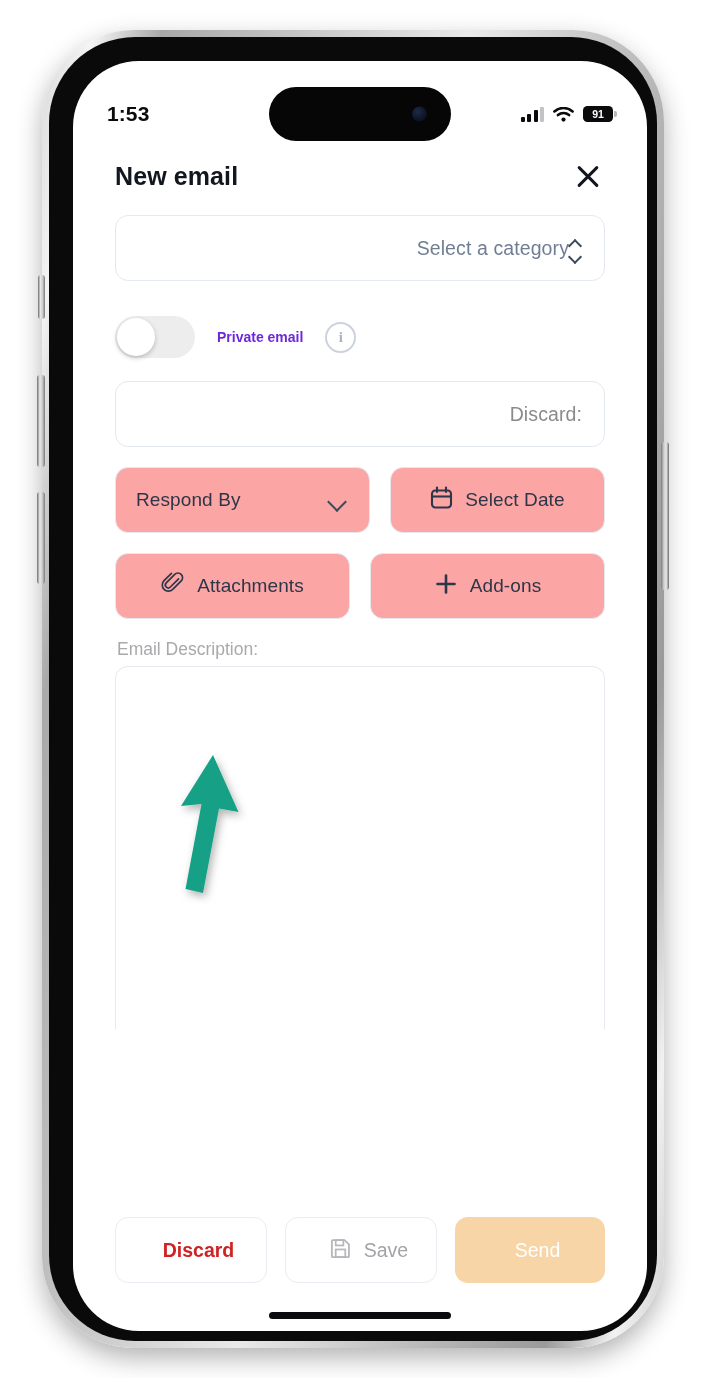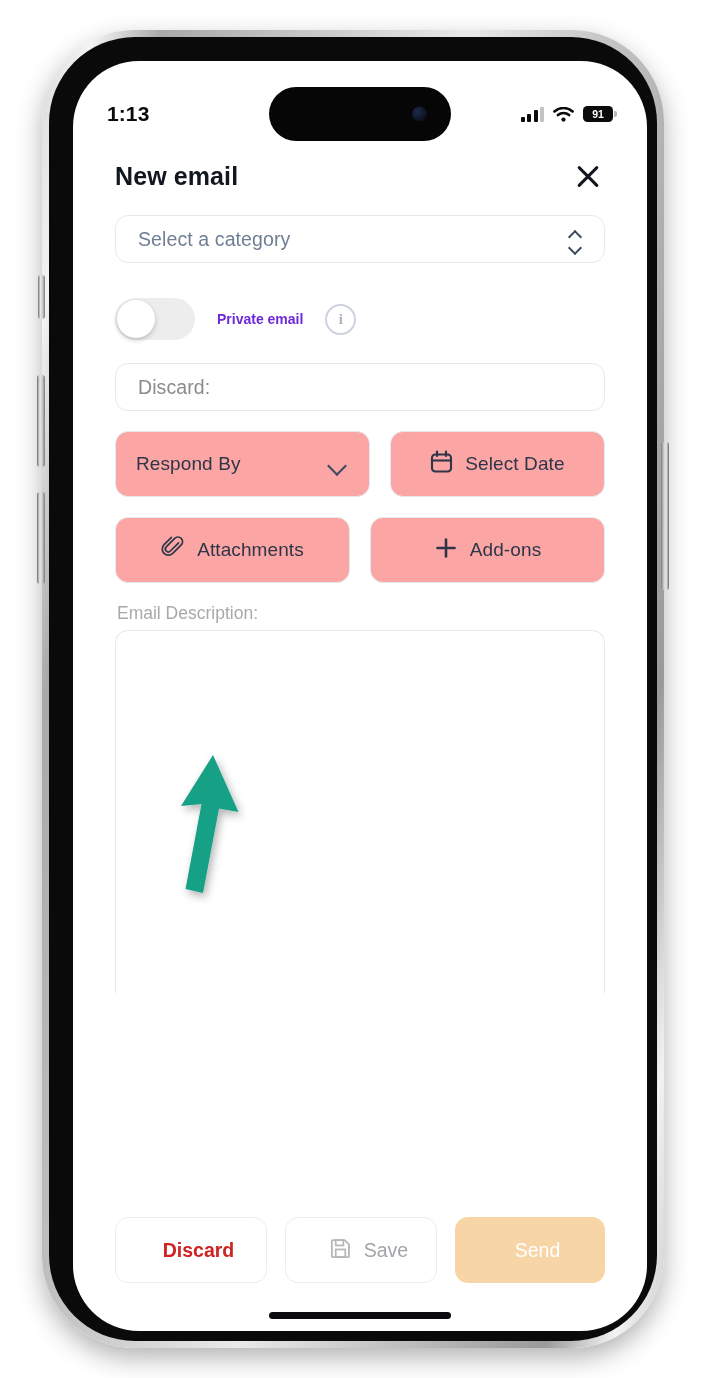--- a/index.html
+++ b/index.html
@@ -63,22 +63,22 @@
        padding:0 42px;}
 
   .apptop{display:flex;align-items:center;justify-content:space-between;height:78px;}
   .apptitle{font-size:25px;font-weight:700;color:#11161f;letter-spacing:.1px;}
   .close-x{width:34px;height:34px;position:relative;cursor:pointer;}
   .close-x:before,.close-x:after{content:"";position:absolute;left:3px;top:16px;width:28px;height:3px;
        background:#11161f;border-radius:2px;}
   .close-x:before{transform:rotate(45deg);}
   .close-x:after{transform:rotate(-45deg);}
 
-  .field{height:48px;border:1.5px solid #e4e8ef;border-radius:13px;background:#fff;
-         display:flex;align-items:center;justify-content:space-between;
+  .field{height:66px;border:1.5px solid #e4e8ef;border-radius:13px;background:#fff;
+         display:flex;align-items:center;justify-content:flex-end;
          padding:0 22px;box-sizing:border-box;margin-bottom:20px;}
   .field-text{font-size:19.5px;color:#707e93;letter-spacing:.1px;}
   .field-text.muted{color:#8b8b8e;}
 
   .stepper{display:flex;flex-direction:column;gap:5px;align-items:center;}
   .chev{width:13px;height:8px;position:relative;}
   .chev:before{content:"";position:absolute;left:1px;top:1px;width:8px;height:8px;
        border-right:2.4px solid #3c4a60;border-bottom:2.4px solid #3c4a60;
        transform:rotate(45deg);}
   .chev.up:before{transform:rotate(-135deg);top:3px;}
@@ -139,21 +139,21 @@
     <div class="btn-side btn-power"></div>
 
     <div class="bezel">
       <div class="screen">
 
         <div class="island">
           <div class="island-cam"></div>
         </div>
 
         <div class="statusbar">
-          <div class="sb-time">1:13</div>
+          <div class="sb-time">1:53</div>
           <div class="sb-right">
             <div class="signal">
               <i></i>
                 <i></i>
                 <i></i>
                 <i></i>
             </div>
             <div class="wifi">
               <svg width="21" height="15" viewBox="0 0 21 15">
                 <path d="M1.4 4.4a14 14 0 0 1 18.2 0" fill="none" stroke="#0b0b0d" stroke-width="2.6" stroke-linecap="round"></path>

